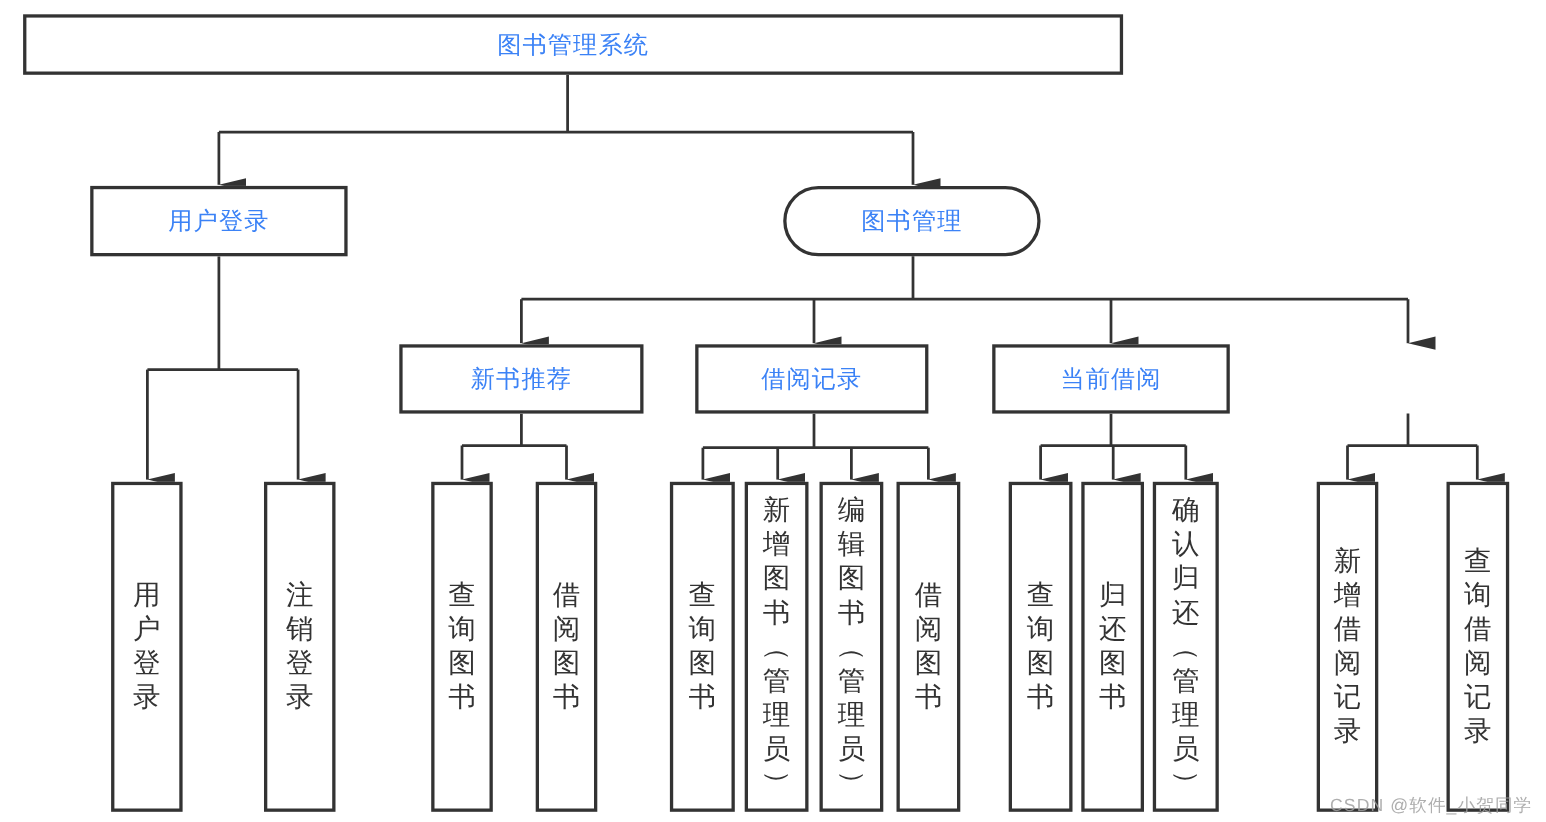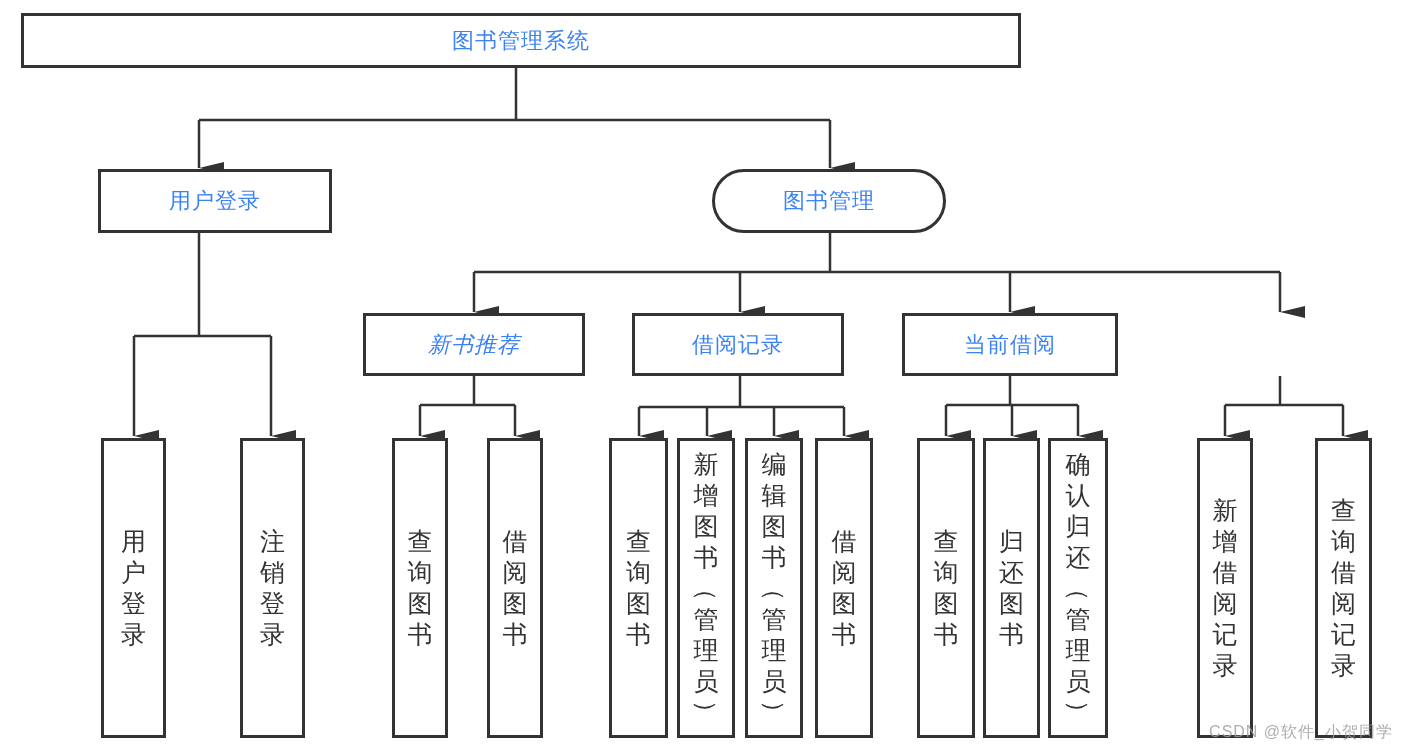--- a/index.html
+++ b/index.html
@@ -105,24 +105,24 @@
       <line x1="1078" y1="405" x2="1078" y2="436" marker-end="url(#arrow)"></line>
 
       <path d="M1280 376 L1280 405 M1225 405 L1343 405"></path>
       <line x1="1225" y1="405" x2="1225" y2="436" marker-end="url(#arrow)"></line>
       <line x1="1343" y1="405" x2="1343" y2="436" marker-end="url(#arrow)"></line>
     </g>
   </svg>
 
   <div class="node" style="left:21px;top:13px;width:1000px;height:55px;">图书管理系统</div>
 
-  <div class="node" style="left:82px;top:169px;width:234px;height:64px;margin-left:16px;">用户登录</div>
+  <div class="node" style="left:82px;top:169px;width:234px;height:64px;">用户登录</div>
   <div class="node" style="left:712px;top:169px;width:234px;height:64px;border-radius:32px;">图书管理</div>
 
-  <div class="node" style="left:363px;top:313px;width:222px;height:63px;font-style:italic;">新书推荐</div>
+  <div class="node" style="left:363px;top:313px;width:222px;height:63px;">新书推荐</div>
   <div class="node" style="left:632px;top:313px;width:212px;height:63px;">借阅记录</div>
   <div class="node" style="left:902px;top:313px;width:216px;height:63px;text-align:center;">当前借阅</div>
 
   <div class="leaf" style="left:101px;width:65px;">
     <div class="v-label">
         <span>用</span>
         <span>户</span>
         <span>登</span>
         <span>录</span>
       </div>

